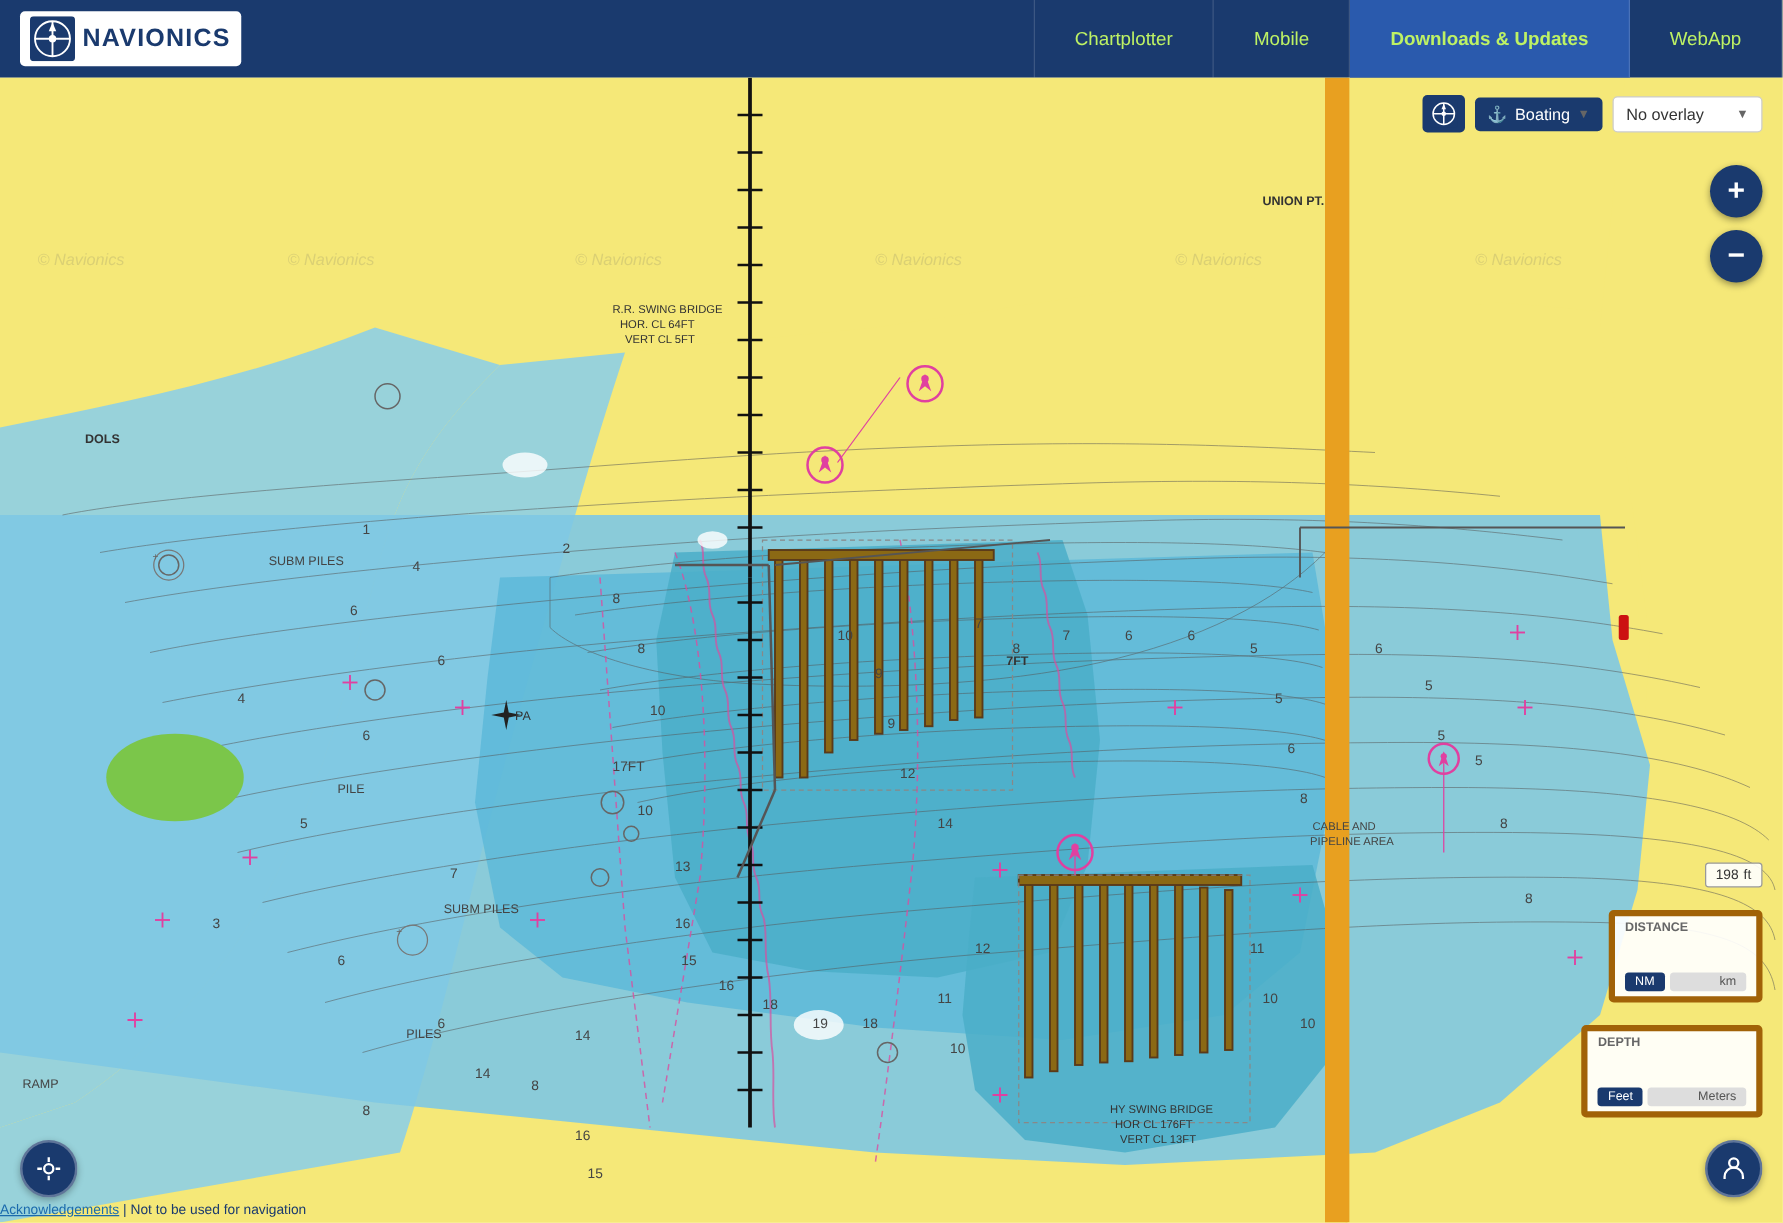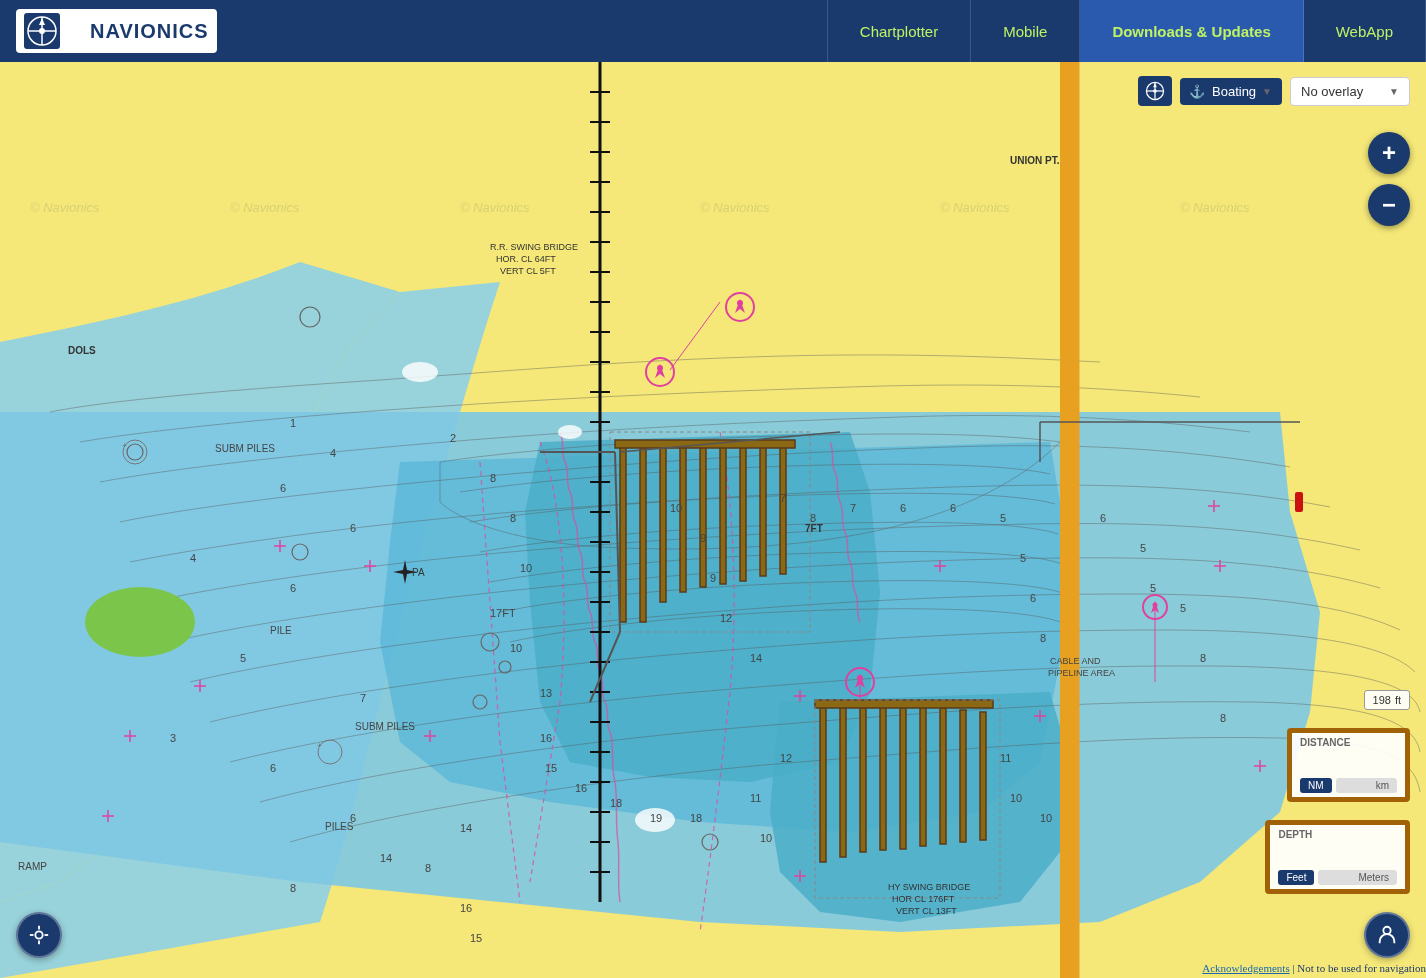--- a/index.html
+++ b/index.html
@@ -31,21 +31,20 @@
     }
     .logo-icon {
       width: 36px;
       height: 36px;
     }
     .logo-text {
       font-size: 20px;
       font-weight: bold;
       color: #1a3a6e;
       letter-spacing: 1px;
-      margin-left: 24px;
     }
     #nav-links {
       flex: 1;
       display: flex;
       justify-content: flex-end;
       height: 100%;
     }
     .nav-item {
       height: 100%;
       display: flex;
@@ -231,25 +230,24 @@
       color: #fff;
       font-size: 22px;
       box-shadow: 0 2px 6px rgba(0,0,0,0.3);
     }
 
     
     #map-footer {
       position: absolute;
       bottom: 4px;
       left: 0; right: 0;
-      text-align: right;
+      text-align: left;
       font-size: 11px;
       color: #1a3a6e;
       z-index: 50;
-      font-family: Liberation Serif, serif;
     }
     #map-footer a {
       color: #1a6aad;
       text-decoration: underline;
     }
 
     
     .watermark {
       position: absolute;
       color: rgba(100,100,100,0.18);

